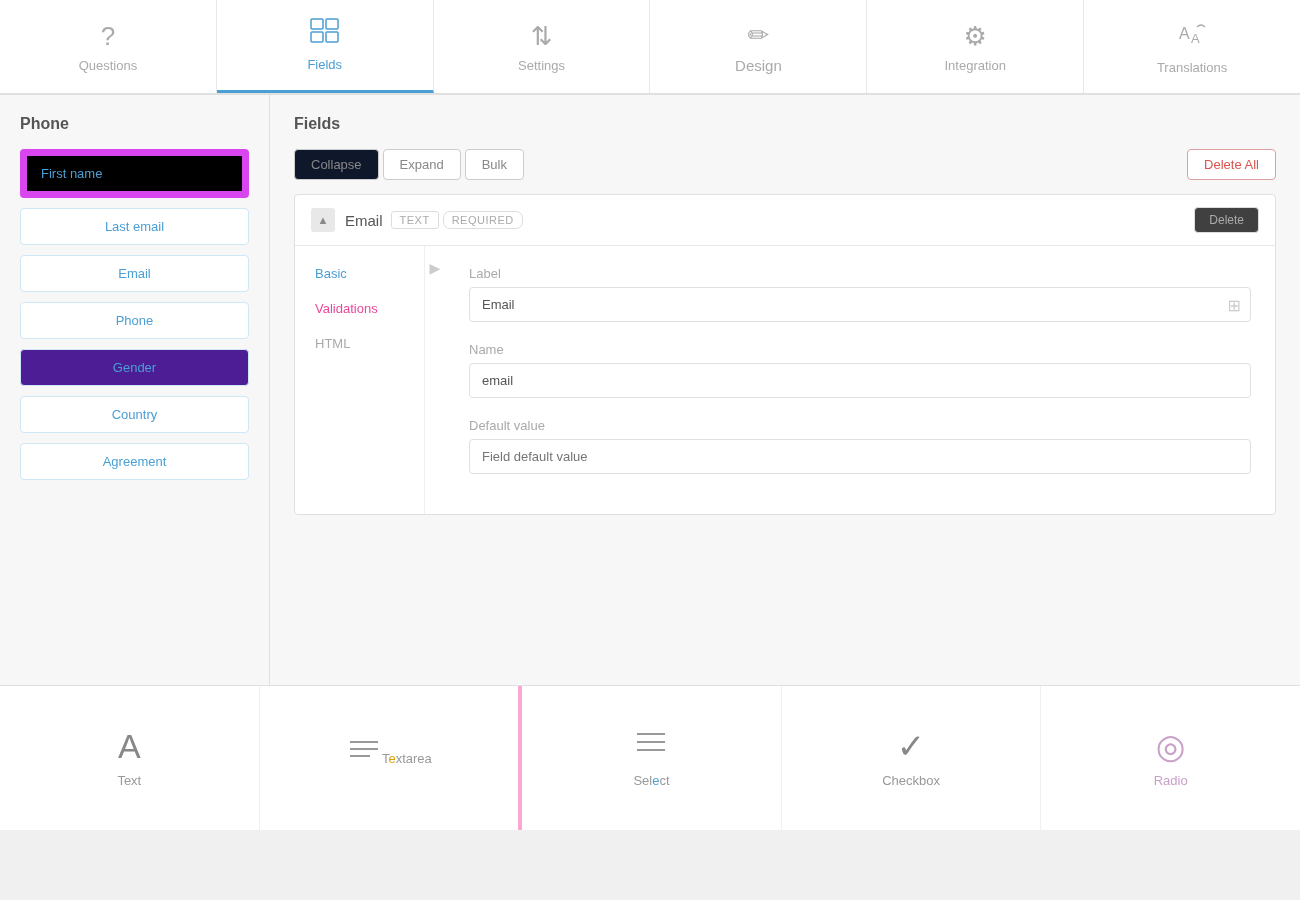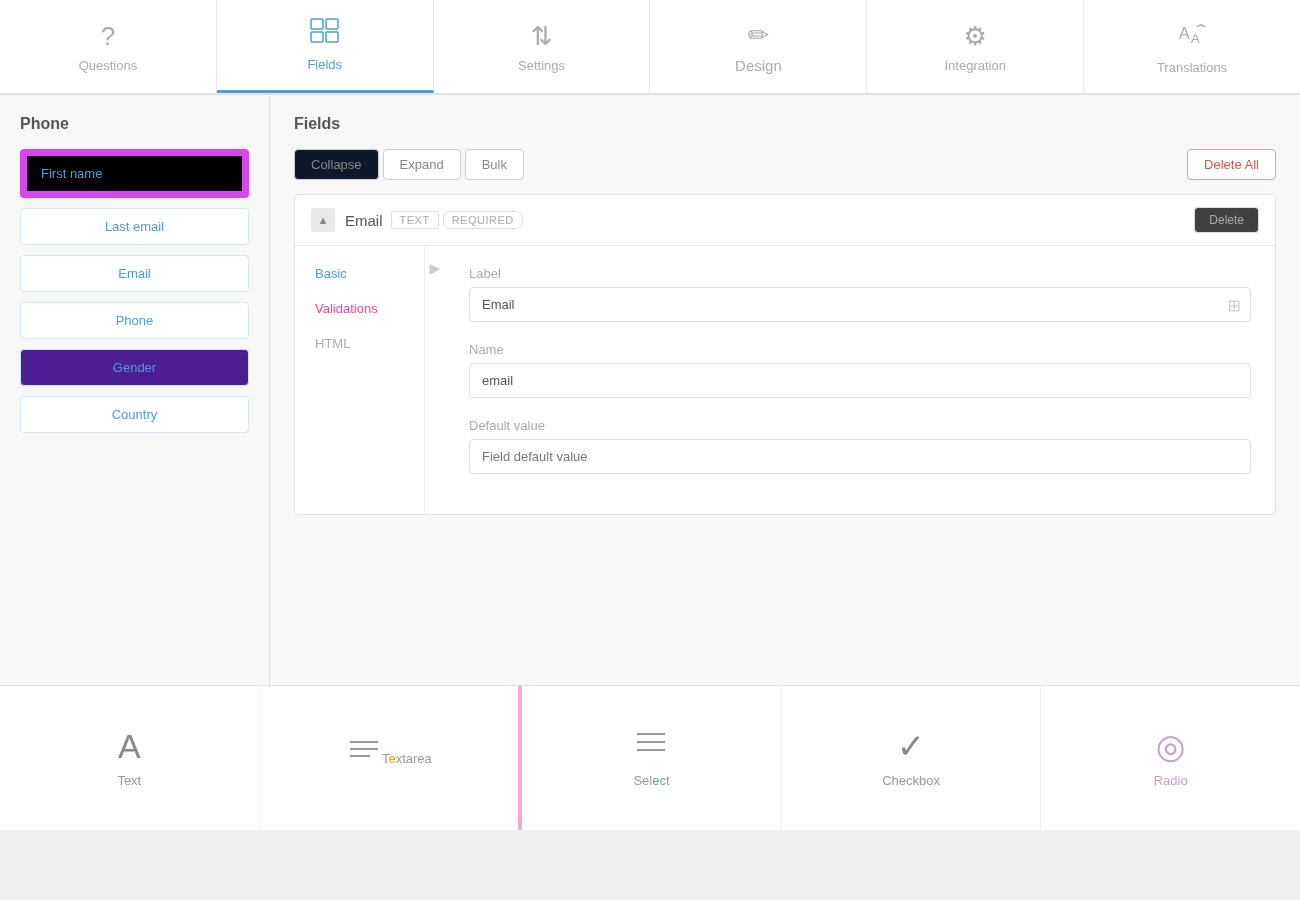--- a/index.html
+++ b/index.html
@@ -53,20 +53,21 @@
 <div style="display:flex; height:590px; background:#f0f0f0;">
 
   <aside style="width:270px;background:#f7f7f7;border-right:1px solid #e0e0e0;padding:20px 20px;overflow-y:auto;">
     <div style="font-size:16px;font-weight:600;color:#555;margin-bottom:16px;">Phone</div>
     <button style="display:block;width:100%;padding:10px 14px;margin-bottom:10px;background:#000000;border:7px solid #d946ef;border-radius:4px;color:#4a9fd4;font-size:13px;cursor:pointer;text-align:left;">First name</button>
     <button style="display:block;width:100%;padding:10px 14px;margin-bottom:10px;background:#fff;border:1px solid #d0e8f5;border-radius:4px;color:#4a9fd4;font-size:13px;cursor:pointer;text-align:center;">Last email</button>
     <button style="display:block;width:100%;padding:10px 14px;margin-bottom:10px;background:#fff;border:1px solid #d0e8f5;border-radius:4px;color:#4a9fd4;font-size:13px;cursor:pointer;text-align:center;">Email</button>
     <button style="display:block;width:100%;padding:10px 14px;margin-bottom:10px;background:#fff;border:1px solid #d0e8f5;border-radius:4px;color:#4a9fd4;font-size:13px;cursor:pointer;text-align:center;">Phone</button>
     <button style="display:block;width:100%;padding:10px 14px;margin-bottom:10px;background:#4c1d95;border:1px solid #d0e8f5;border-radius:4px;color:#4a9fd4;font-size:13px;cursor:pointer;text-align:center;">Gender</button>
     <button style="display:block;width:100%;padding:10px 14px;margin-bottom:10px;background:#fff;border:1px solid #d0e8f5;border-radius:4px;color:#4a9fd4;font-size:13px;cursor:pointer;text-align:center;">Country</button>
+    <button style="display:block;width:100%;padding:10px 14px;margin-bottom:10px;background:#fff;border:1px solid #d0e8f5;border-radius:4px;color:#4a9fd4;font-size:13px;cursor:pointer;text-align:center;">Agreement</button>
   </aside>
 
   <main style="flex:1;background:#f7f7f7;padding:20px 24px;overflow-y:auto;">
     <div style="font-size:16px;font-weight:600;color:#555;margin-bottom:16px;">Fields</div>
 
     <div style="display:flex;align-items:center;margin-bottom:14px;gap:4px;">
       <button style="padding:7px 16px;border:1px solid #ccc;background:#0f172a;border-radius:4px;color:#888;font-size:13px;cursor:pointer;">Collapse</button>
       <button style="padding:7px 16px;border:1px solid #ccc;background:#fff;border-radius:4px;color:#888;font-size:13px;cursor:pointer;">Expand</button>
       <button style="padding:7px 16px;border:1px solid #ccc;background:#fff;border-radius:4px;color:#888;font-size:13px;cursor:pointer;">Bulk</button>
       <button style="margin-left:auto;padding:7px 16px;border:1px solid #e0a0a0;background:#fff;border-radius:4px;color:#d9534f;font-size:13px;cursor:pointer;">Delete All</button>

